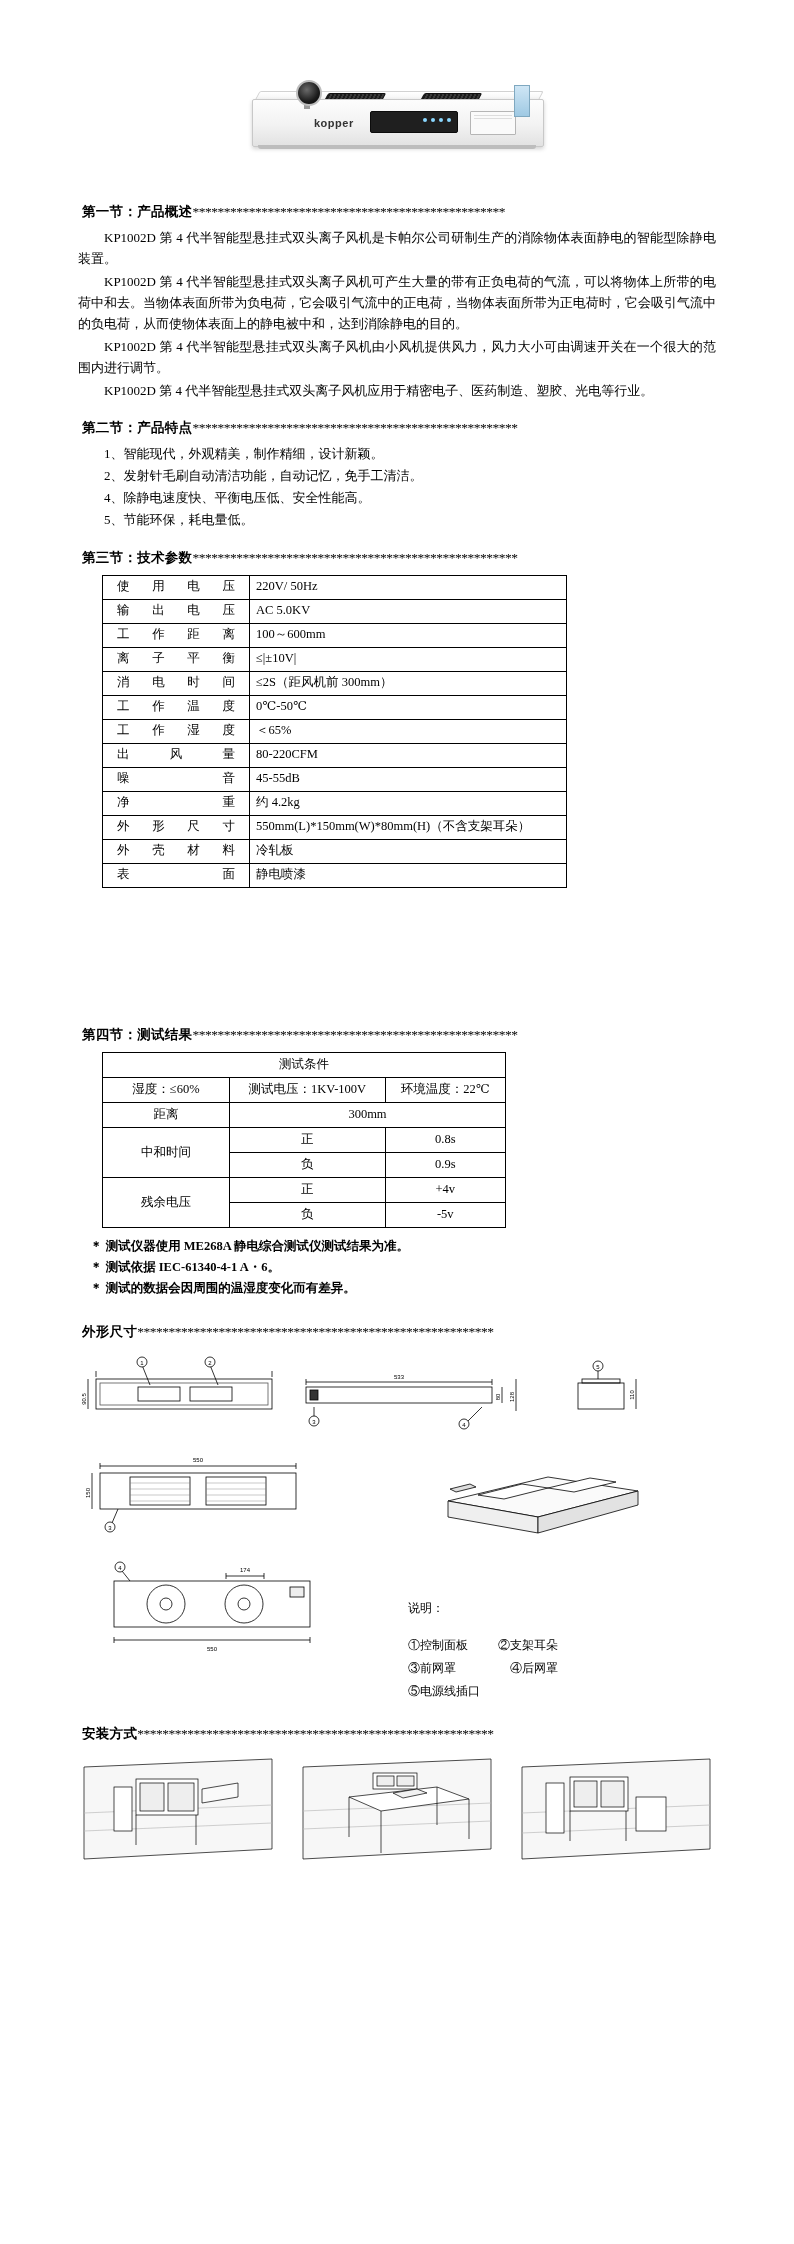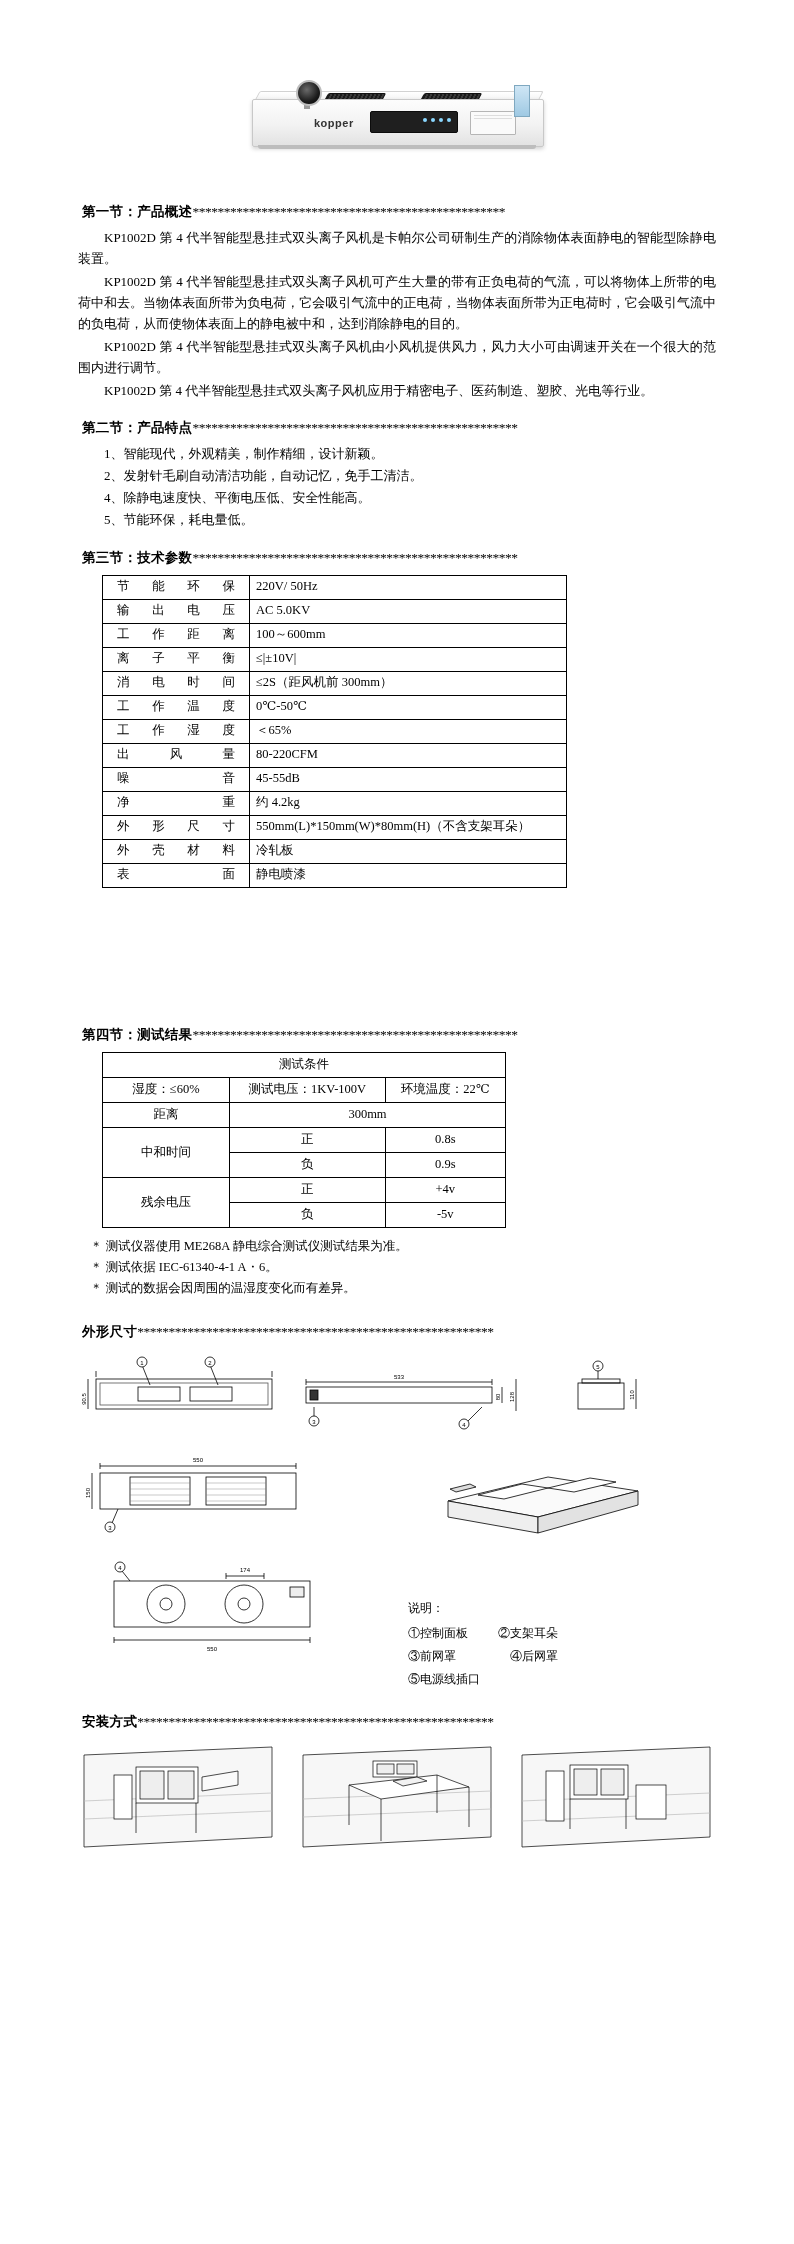--- a/index.html
+++ b/index.html
@@ -197,31 +197,31 @@
   table.test td {
     border: 1px solid #000;
     padding: 2px 4px;
     height: 20px;
   }
   .notes {
     font-size: 12.5px;
     line-height: 1.7;
     margin: 8px 0 0 12px;
   }
-  .notes div { white-space: nowrap; }
+  .notes div { white-space: nowrap; font-weight: bold; }
 
   
   .draw-wrap { margin-top: 10px; }
   .row { display: flex; }
   svg { display: block; }
   .legend {
     font-size: 12px;
     line-height: 1.9;
   }
-  .legend .title { margin-bottom: 2px; }
+  .legend .title { margin-bottom: 14px; }
   .legend .cols { display: flex; justify-content: space-between; }
   .legend .cols span { display: inline-block; }
 
   
   .install-row {
     display: flex;
     justify-content: space-between;
     margin-top: 10px;
   }
   .spacer-lg { height: 120px; }
@@ -274,21 +274,21 @@
       <li>4、除静电速度快、平衡电压低、安全性能高。</li>
       <li>5、节能环保，耗电量低。</li>
     </ol>
 
     <div class="sec-head">
       <span>第三节：技术参数</span><span class="stars">****************************************************</span>
     </div>
     <table class="spec">
       <tbody>
         <tr>
-            <td class="k">节能环保</td>
+            <td class="k">使用电压</td>
             <td>220V/ 50Hz</td>
           </tr>
         <tr>
             <td class="k">输出电压</td>
             <td>AC  5.0KV</td>
           </tr>
         <tr>
             <td class="k">工作距离</td>
             <td>100～600mm</td>
           </tr>

